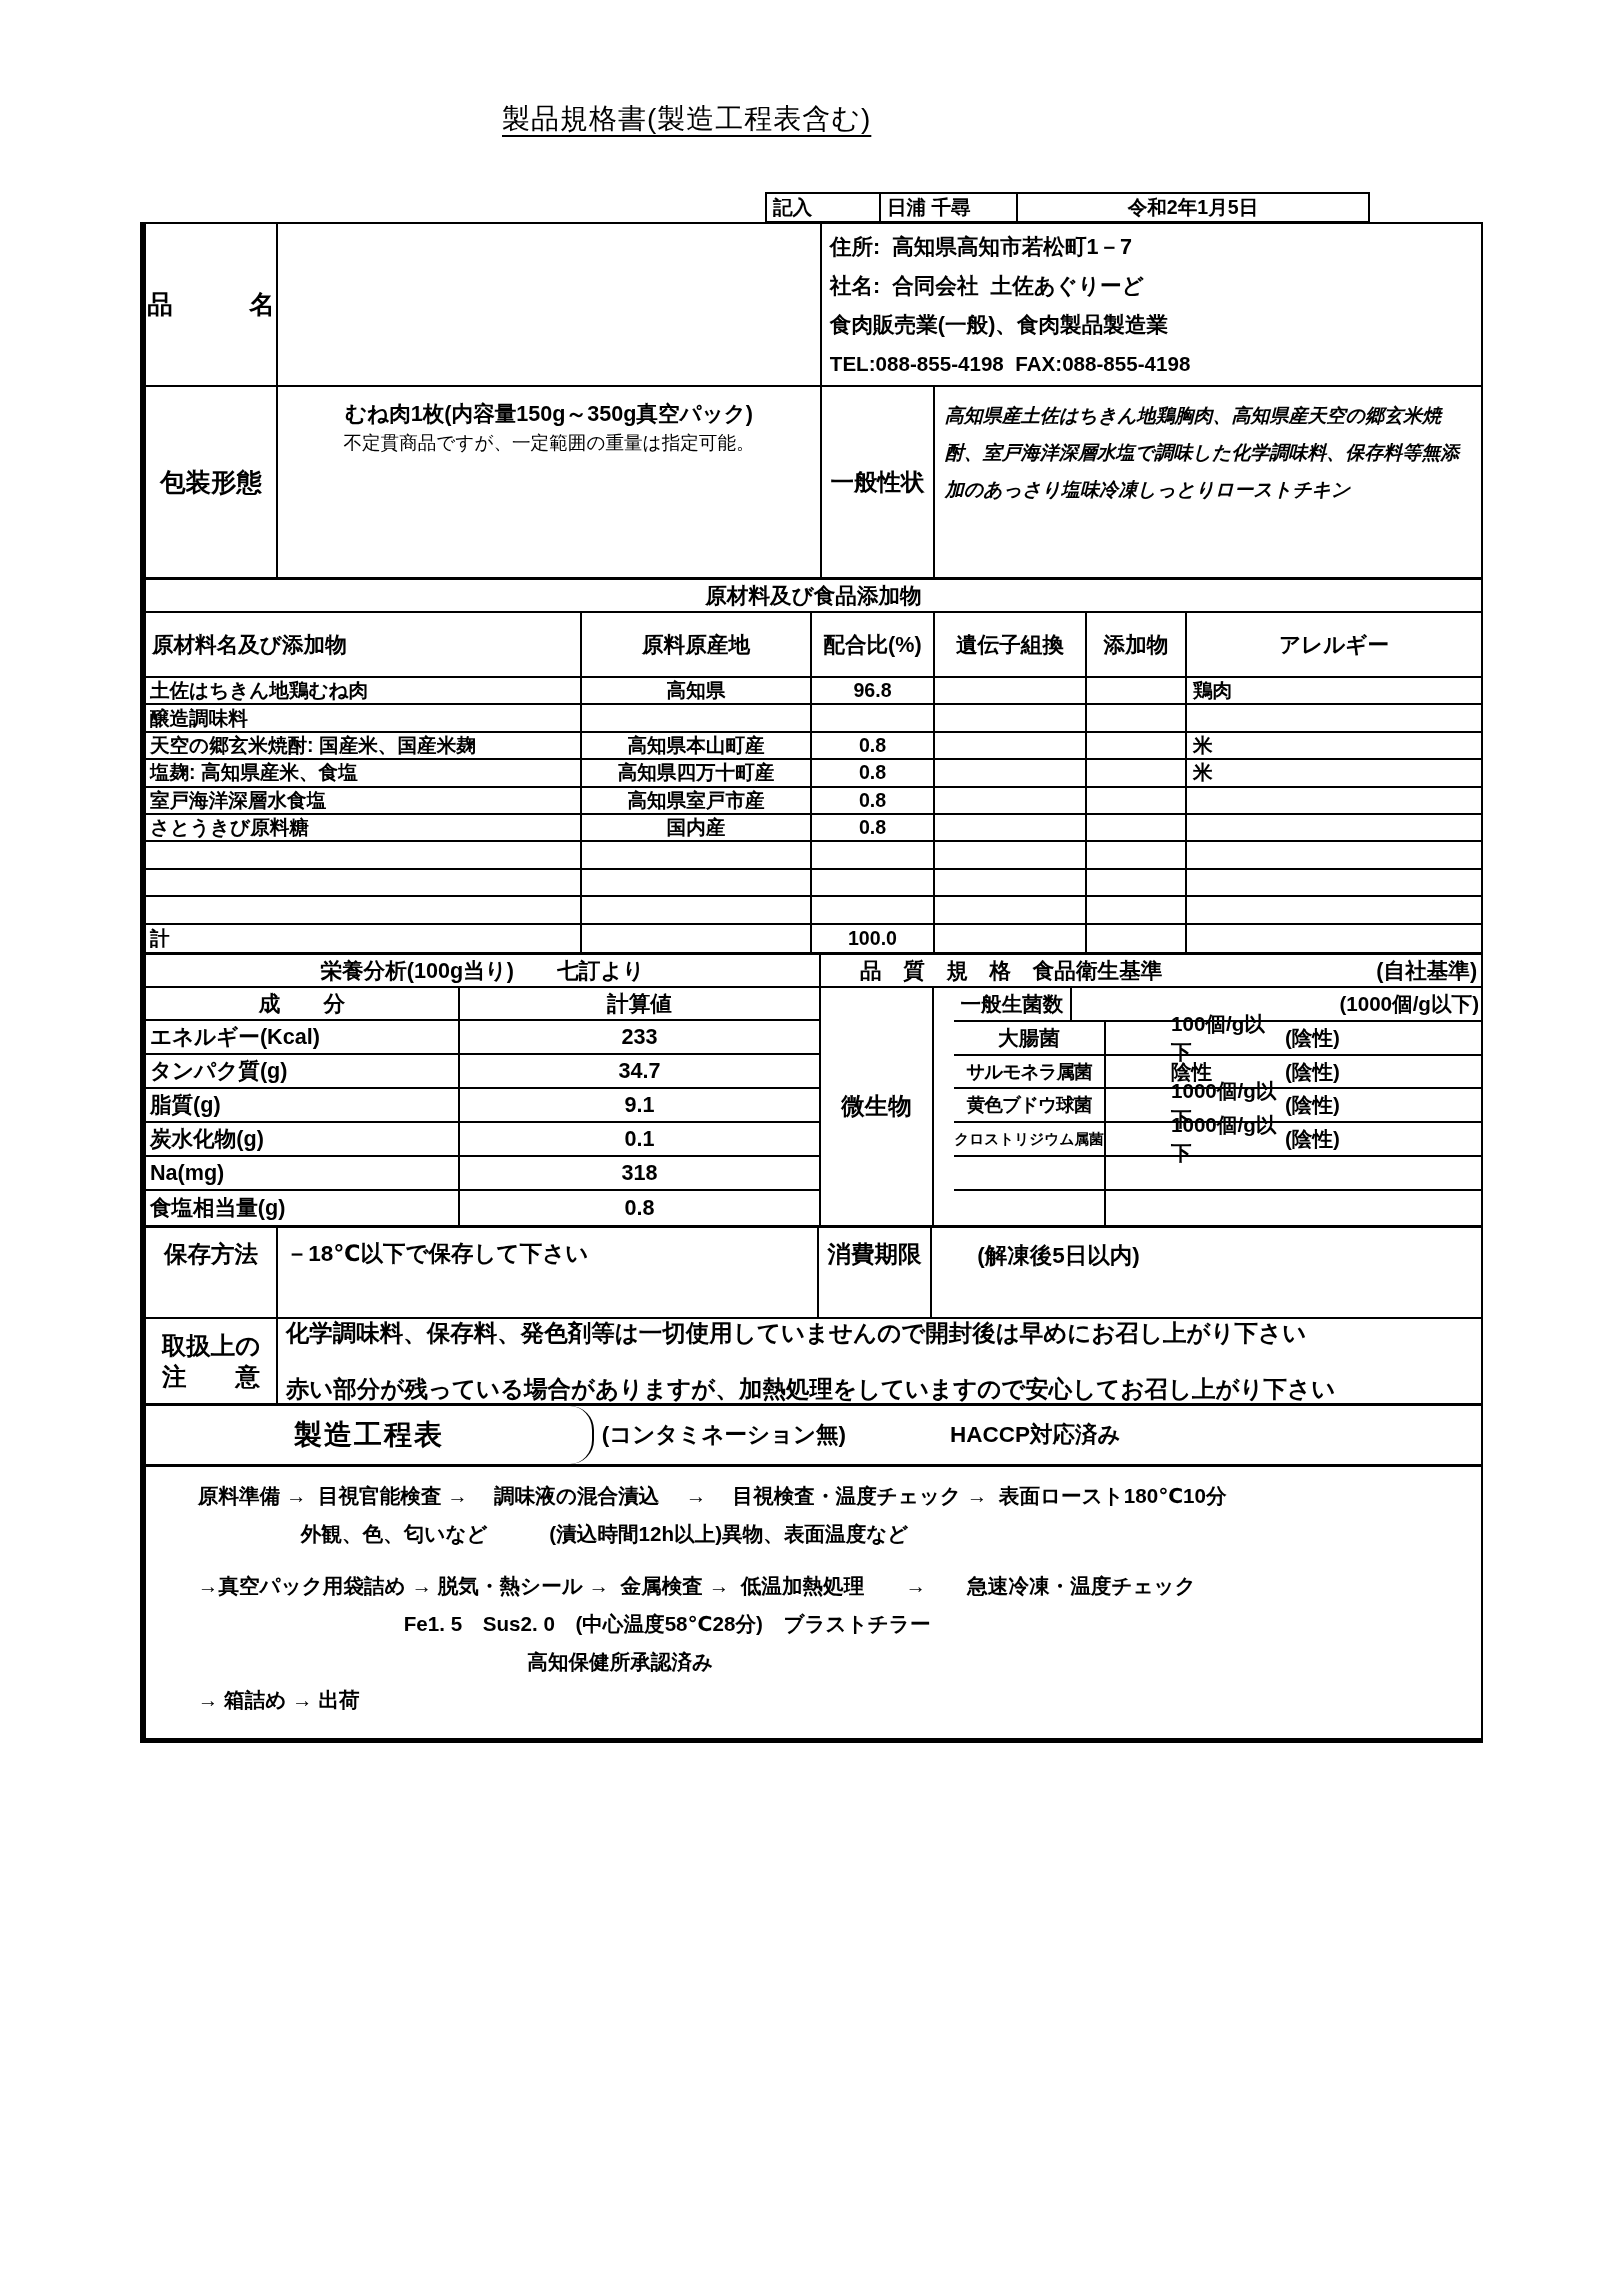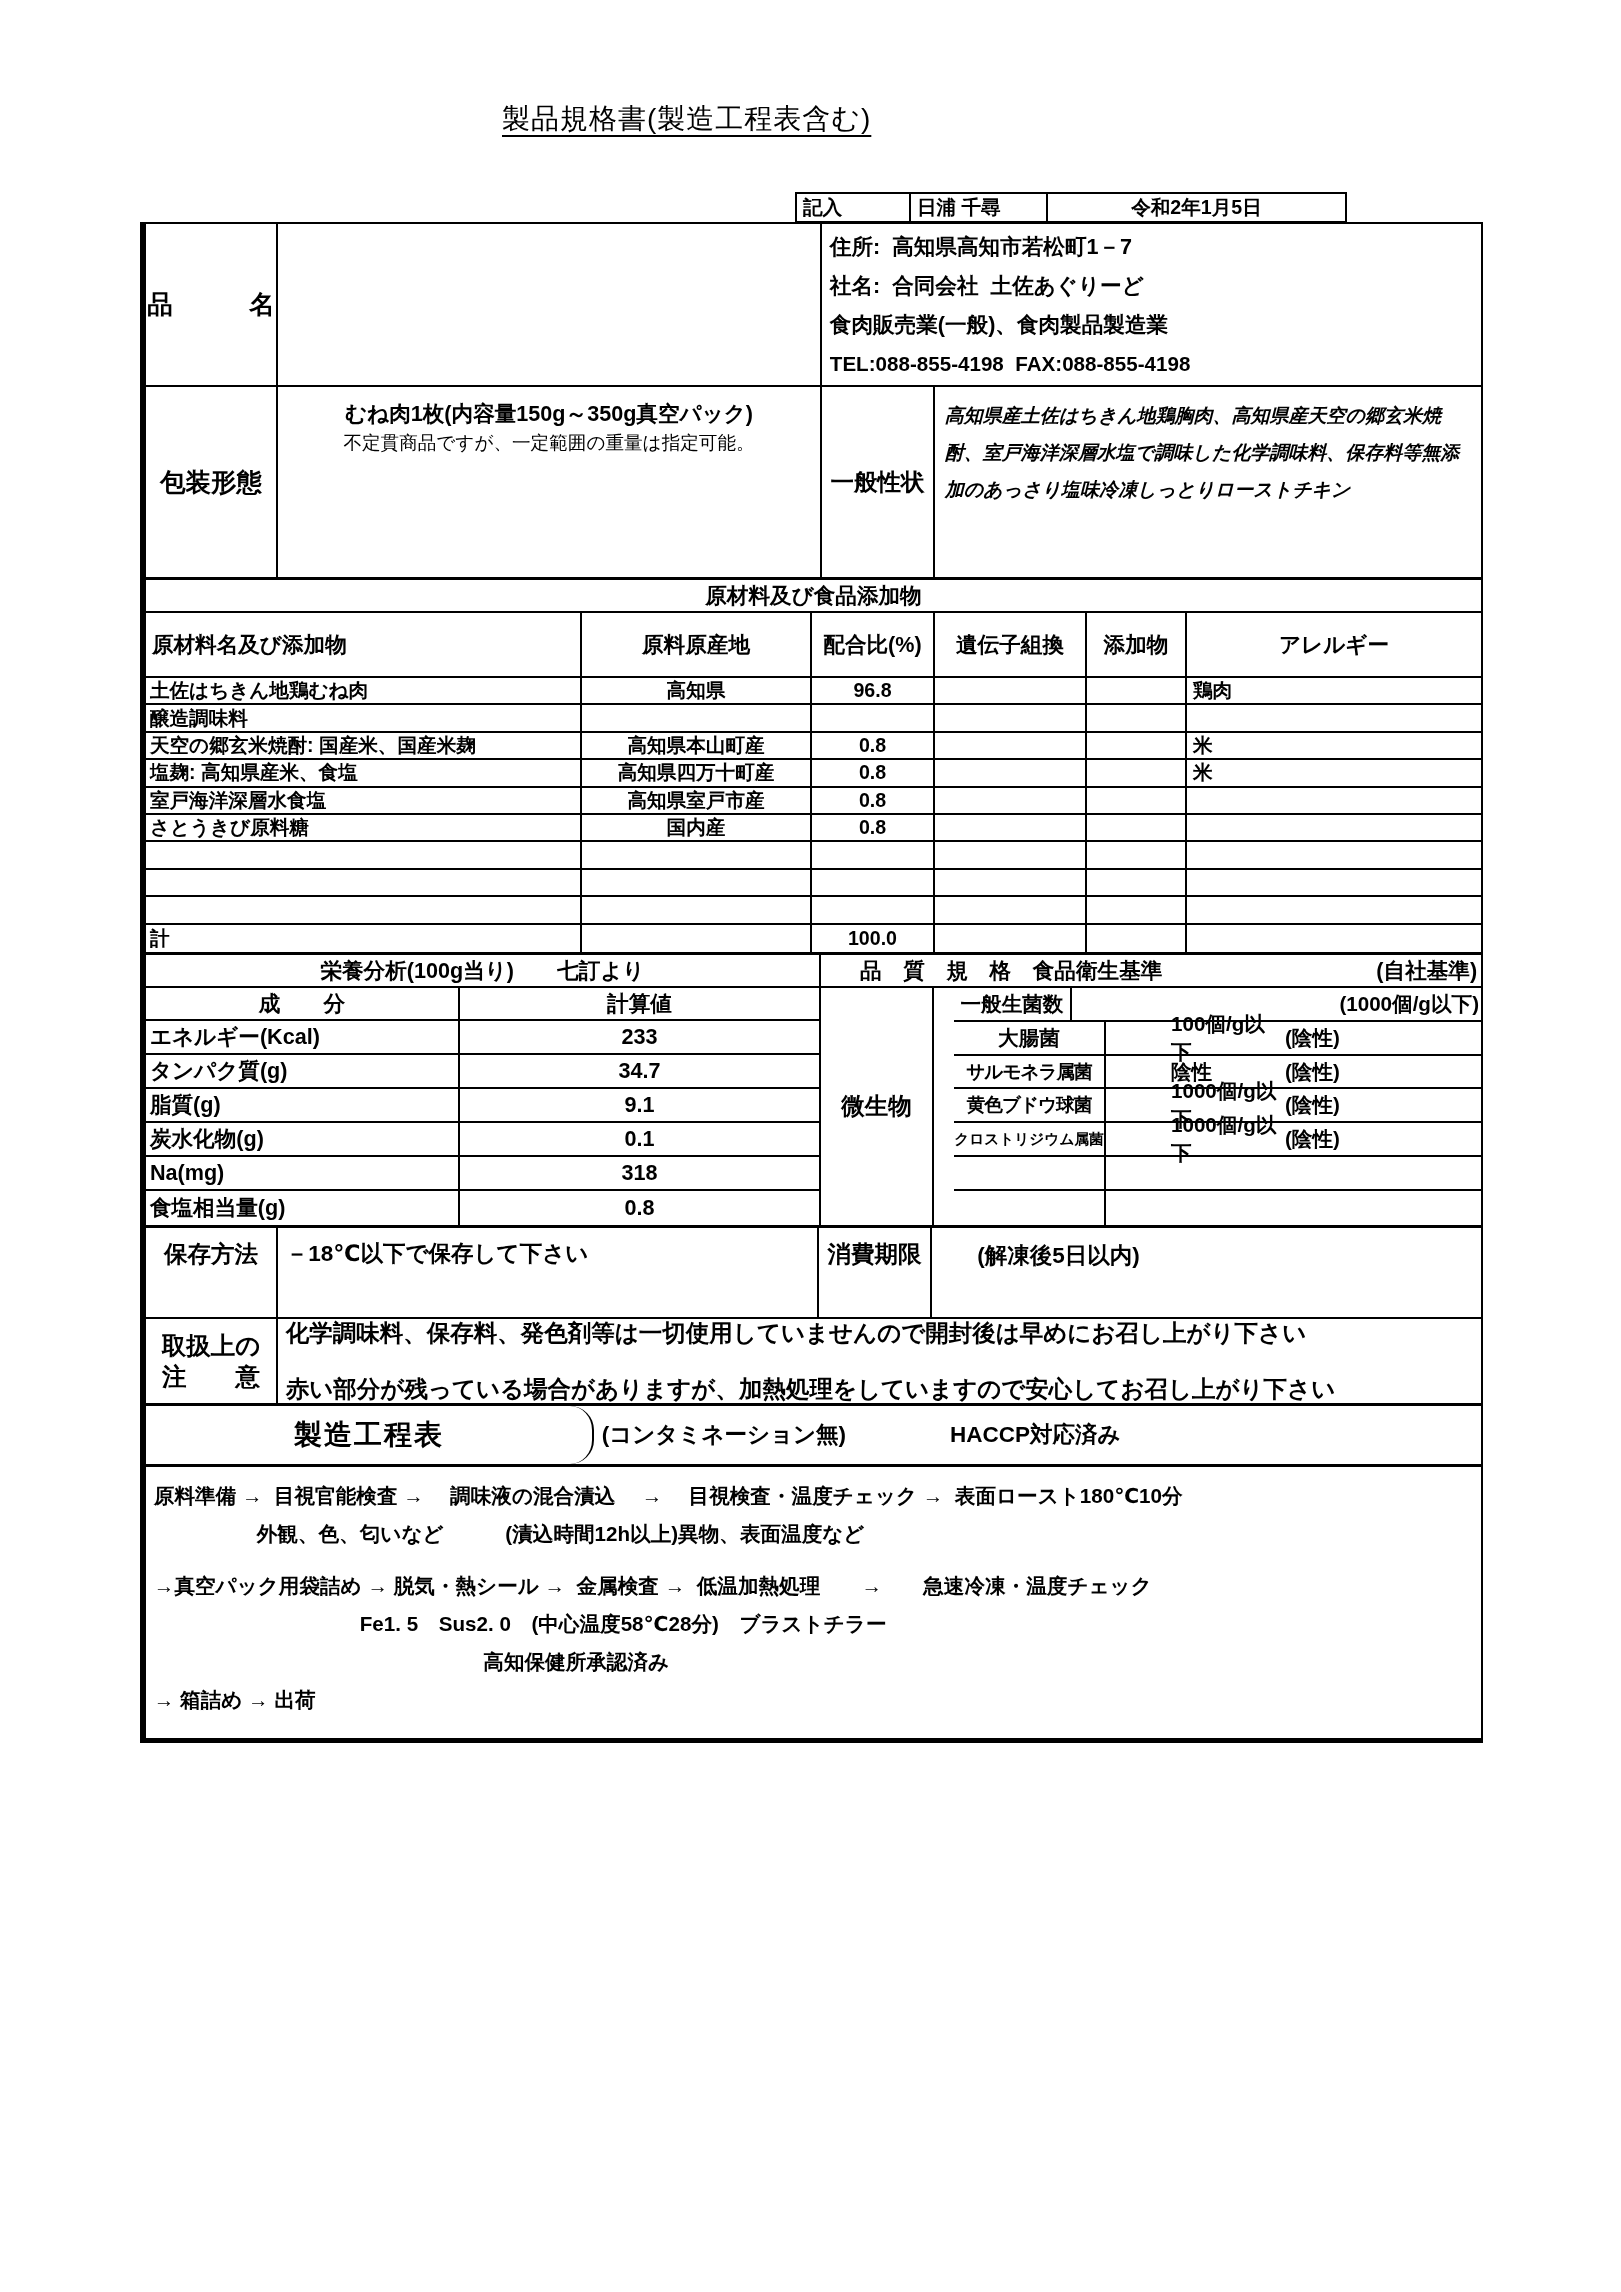--- a/index.html
+++ b/index.html
@@ -3,21 +3,21 @@
 <meta charset="utf-8">
 <style>
   html,body{margin:0;padding:0;background:#e8e8e8;}
   #page{position:relative;width:1621px;height:2293px;background:#fff;overflow:hidden;
         font-family:"Liberation Sans","DejaVu Sans",sans-serif;color:#000;}
   .abs{position:absolute;}
   
   #doc-title{left:502px;top:100px;font-size:28px;font-weight:normal;letter-spacing:1px;
              text-decoration:underline;text-underline-offset:6.9px;text-decoration-thickness:2px;}
   
-  #entry-row{left:795px;top:192px;width:552px;height:31px;display:flex;
+  #entry-row{left:765px;top:192px;width:605px;height:31px;display:flex;
              border:2px solid #000;box-sizing:border-box;font-size:19.6px;font-weight:bold;}
   #entry-row .ecell{display:flex;align-items:center;box-sizing:border-box;padding:0 5.9px;}
   #entry-label{width:114px;border-right:2.9px solid #000;}
   #entry-name{width:137px;border-right:2.9px solid #000;}
   #entry-date{flex:1;justify-content:center;}
   
   #tbl{left:140px;top:222px;width:1343px;box-sizing:border-box;
        border-top:2.9px solid #000;border-left:6.9px solid #000;border-right:2.9px solid #000;border-bottom:5.9px solid #000;}
   .row{display:flex;box-sizing:border-box;border-bottom:2px solid #000;}
   .cell{box-sizing:border-box;min-width:0;overflow:hidden;}
@@ -98,21 +98,21 @@
   #rowI .lab{flex-direction:column;justify-content:center;line-height:31px;font-size:24.5px;}
   #rowI .htxt{flex:1;display:flex;flex-direction:column;justify-content:center;
               padding-left:7.8px;font-size:23.5px;font-weight:bold;line-height:36px;gap:20px;}
   
   #rowJ{height:61px;border-bottom:3.9px solid #000;}
   #rowJ .ptitle{width:446px;display:flex;align-items:center;justify-content:center;
                 font-size:28px;font-weight:bold;letter-spacing:2px;border-radius:24px;}
   #rowJ .pnotes{flex:1;display:flex;align-items:center;font-size:22.5px;font-weight:bold;}
   #rowJ .pn1{padding-left:7.8px;} #rowJ .pn2{padding-left:104px;}
   
-  #rowK{height:271px;border-bottom:none;flex-direction:column;padding-top:9.8px;}
+  #rowK{height:271px;border-bottom:none;flex-direction:column;padding-top:9.8px;padding-left:44px;}
   .flow-l{white-space:pre;font-size:20.6px;font-weight:bold;line-height:38px;padding-left:7.8px;}
   #flow-box .flow-l:nth-of-type(3){margin-top:14.7px;}
 </style>
 </head>
 <body>
 
 <div id="page">
 
   <div id="doc-title" class="abs">製品規格書(製造工程表含む)</div>
 

